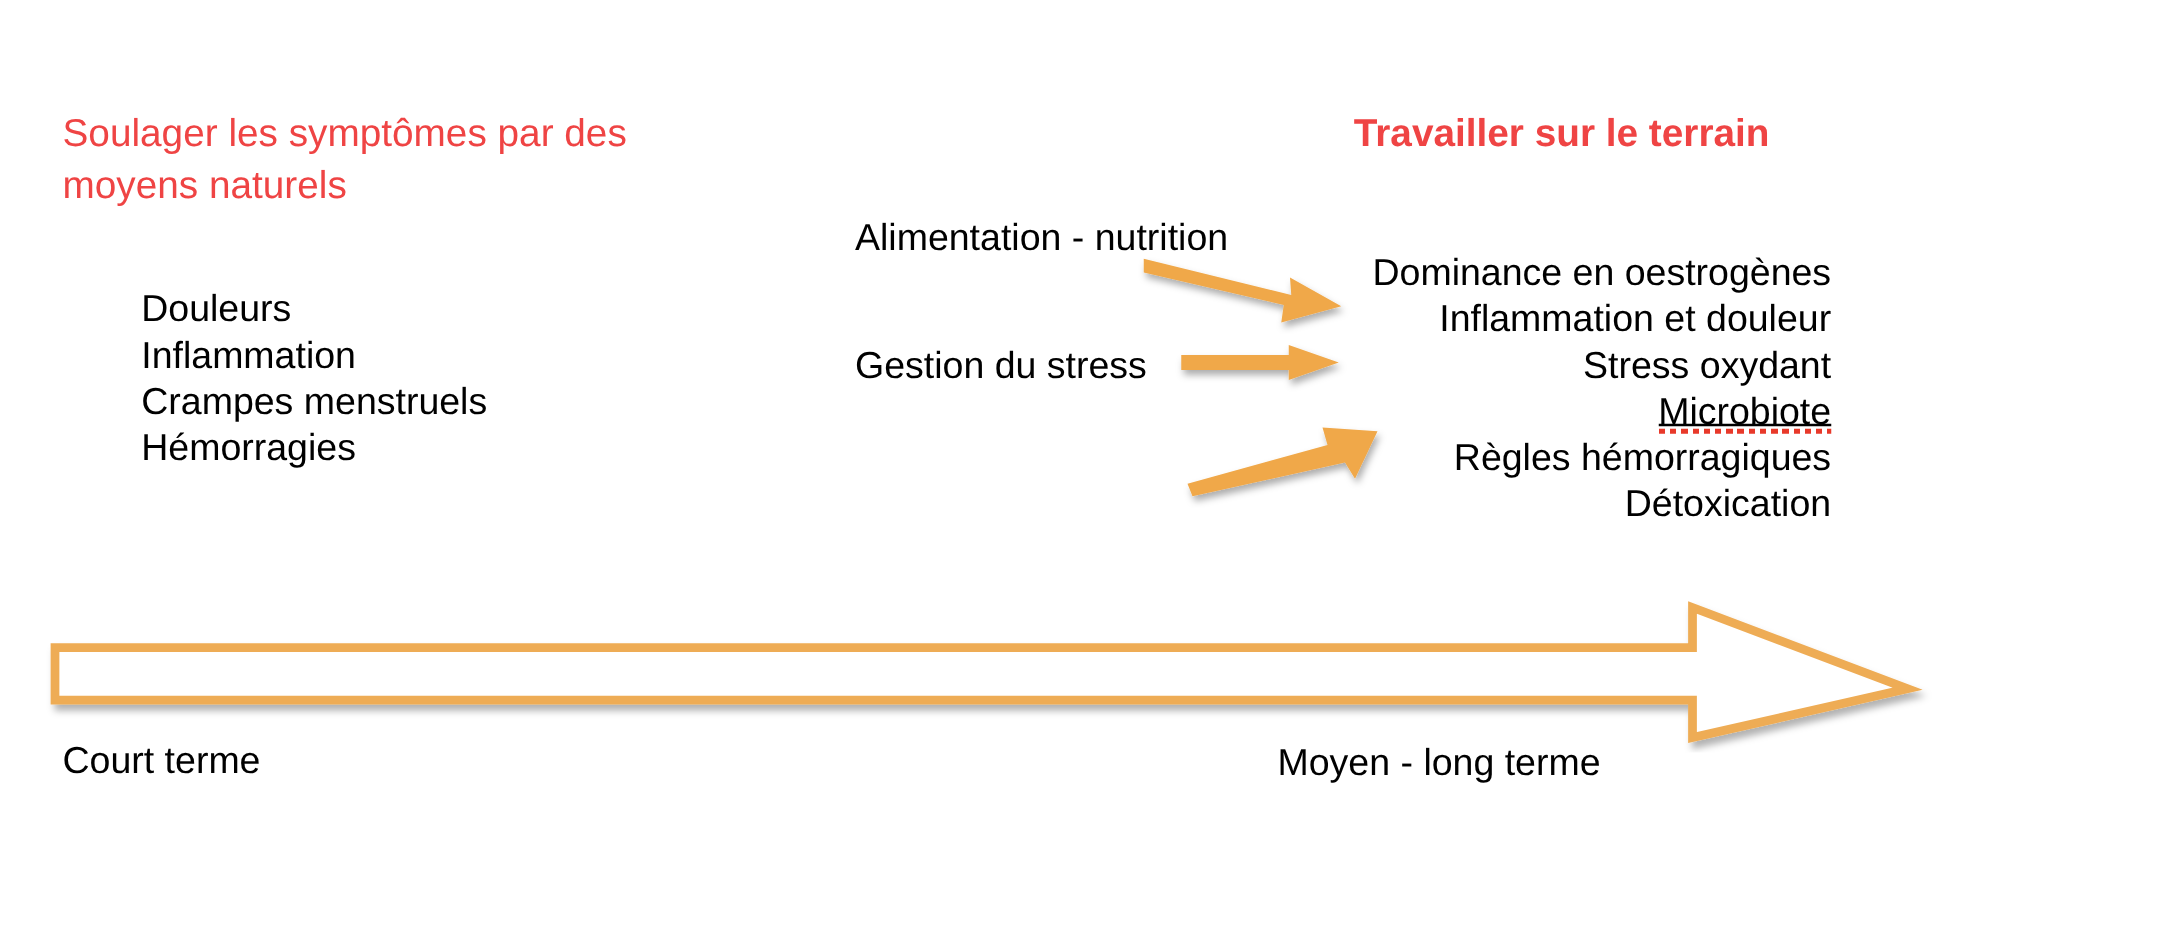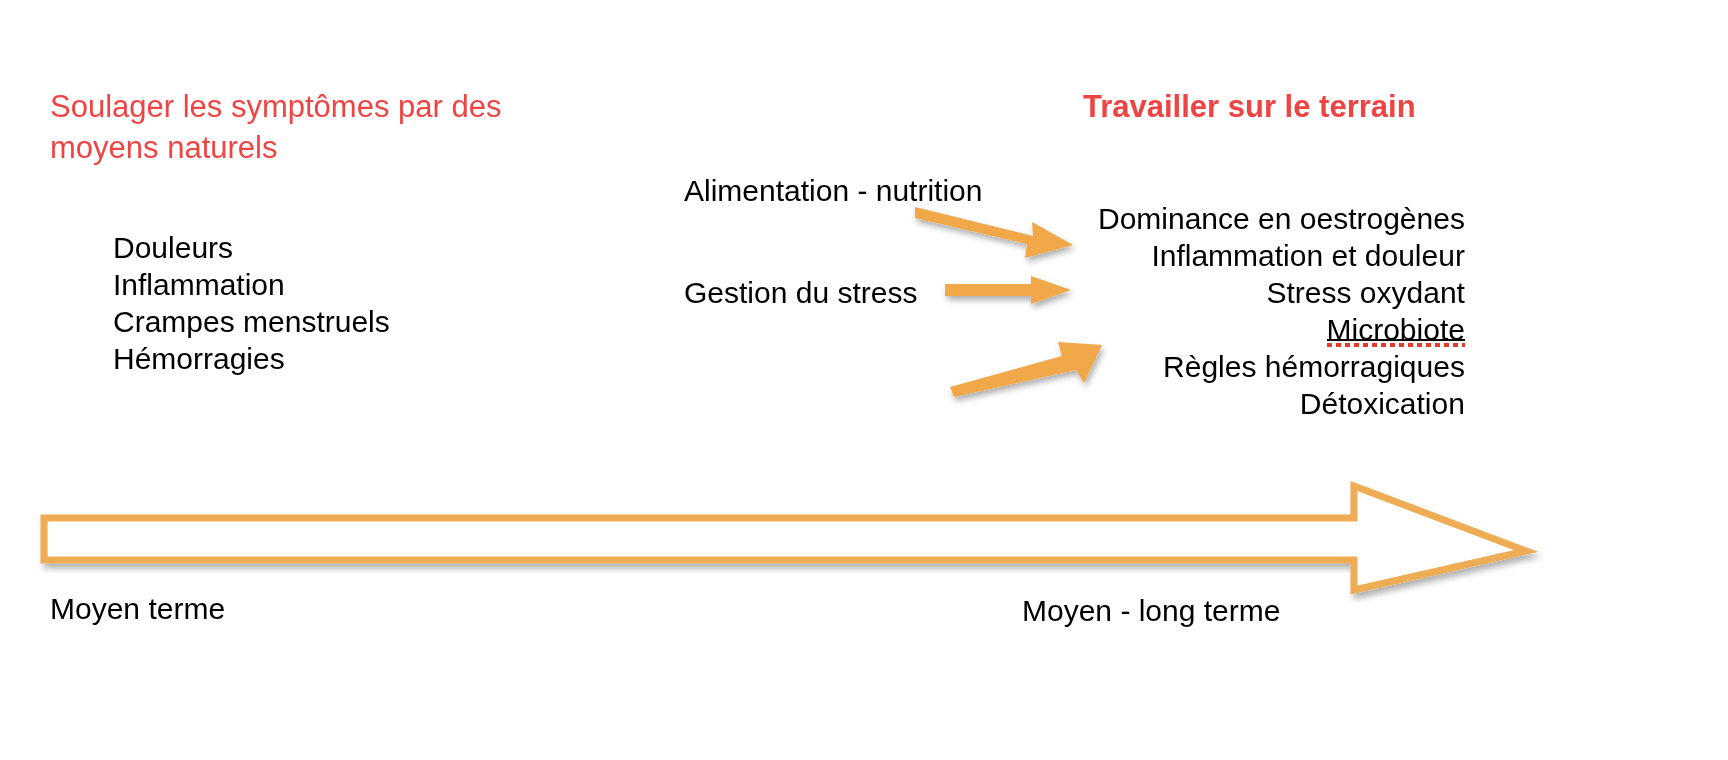--- a/index.html
+++ b/index.html
@@ -156,16 +156,16 @@
     <defs>
       <filter id="shT" x="-5%" y="-30%" width="115%" height="190%">
         <feDropShadow dx="3" dy="5" stdDeviation="3" flood-color="#000000" flood-opacity="0.30"></feDropShadow>
       </filter>
     </defs>
     <g filter="url(#shT)">
       <path d="M10 46 L1320 46 L1320 14 L1492 79 L1320 118 L1320 88 L10 88 Z" fill="#ffffff" stroke="#eeac55" stroke-width="7" stroke-linejoin="miter"></path>
     </g>
   </svg>
 
-  <div class="abs body-text" id="label-short">Moyen terme</div>
+  <div class="abs body-text" id="label-short">Court terme</div>
   <div class="abs body-text" id="label-long">Moyen - long terme</div>
 
 </div>
 
 </body></html>

